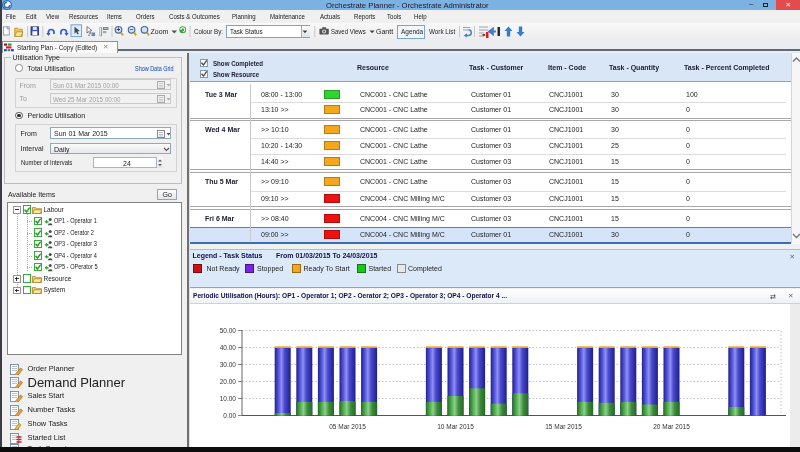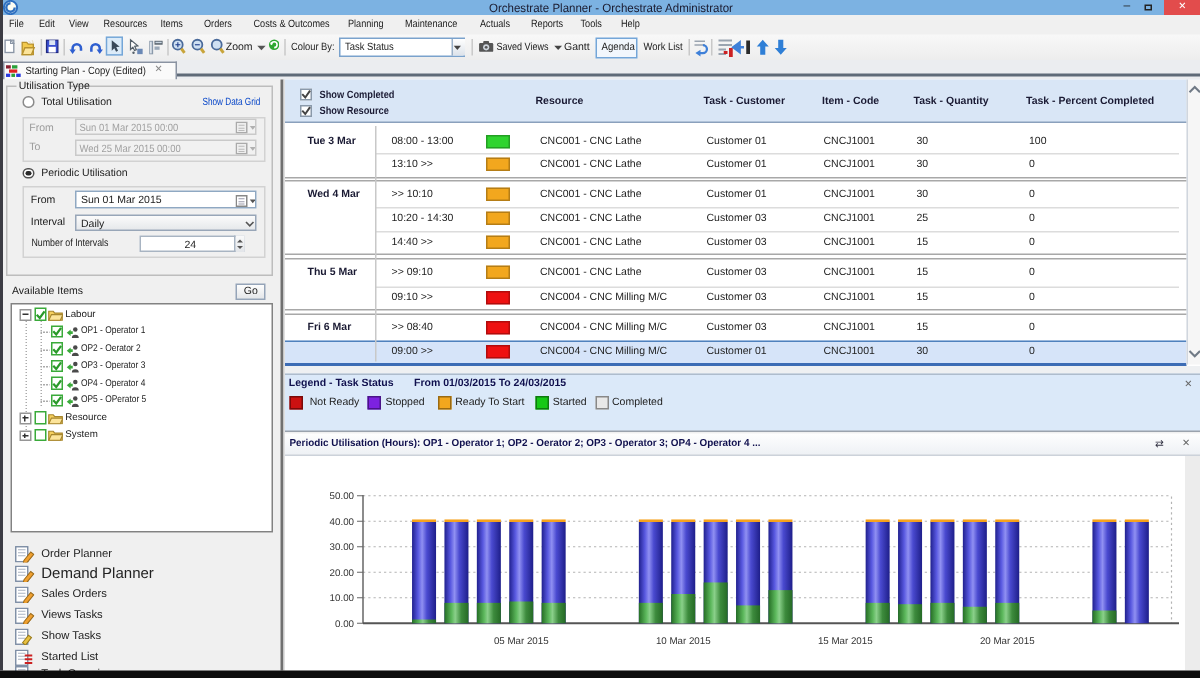--- a/index.html
+++ b/index.html
@@ -268,33 +268,33 @@
     <rect x="0.5" y="0.5" width="8" height="10" fill="#fff" stroke="#7788a0" stroke-width="0.9"></rect>
     <path d="M2 2.5 h5 M2 4.5 h5 M2 6.5 h5" stroke="#aab4c2" stroke-width="0.8"></path>
     <path d="M6 9.5 l4.5 -5.5 l2 1.6 l-4.5 5.5 l-2.6 0.8 Z" fill="#f0a030" stroke="#9a6a1a" stroke-width="0.7"></path>
   </svg>
 <div class="a" style="left:27.5px;top:363.7px;font-size:7.5px;line-height:9.5px;color:#222;white-space:nowrap;">Order Planner</div>
 <svg class="a" style="left:10px;top:377.3px" width="13" height="11" viewBox="0 0 13 11">
     <rect x="0.5" y="0.5" width="8" height="10" fill="#fff" stroke="#7788a0" stroke-width="0.9"></rect>
     <path d="M2 2.5 h5 M2 4.5 h5 M2 6.5 h5" stroke="#aab4c2" stroke-width="0.8"></path>
     <path d="M6 9.5 l4.5 -5.5 l2 1.6 l-4.5 5.5 l-2.6 0.8 Z" fill="#f0a030" stroke="#9a6a1a" stroke-width="0.7"></path>
   </svg>
-<div class="a" style="left:27.5px;top:377.5px;font-size:10px;line-height:9.5px;color:#222;white-space:nowrap;">Demand Planner</div>
+<div class="a" style="left:27.5px;top:377.5px;font-size:13px;line-height:9.5px;color:#222;white-space:nowrap;">Demand Planner</div>
 <svg class="a" style="left:10px;top:391.2px" width="13" height="11" viewBox="0 0 13 11">
     <rect x="0.5" y="0.5" width="8" height="10" fill="#fff" stroke="#7788a0" stroke-width="0.9"></rect>
     <path d="M2 2.5 h5 M2 4.5 h5 M2 6.5 h5" stroke="#aab4c2" stroke-width="0.8"></path>
     <path d="M6 9.5 l4.5 -5.5 l2 1.6 l-4.5 5.5 l-2.6 0.8 Z" fill="#f0a030" stroke="#9a6a1a" stroke-width="0.7"></path>
   </svg>
-<div class="a" style="left:27.5px;top:391.4px;font-size:7.5px;line-height:9.5px;color:#222;white-space:nowrap;">Sales Orders</div>
+<div class="a" style="left:27.5px;top:391.4px;font-size:7.5px;line-height:9.5px;color:#222;white-space:nowrap;">Sales Start</div>
 <svg class="a" style="left:10px;top:405px" width="13" height="11" viewBox="0 0 13 11">
     <rect x="0.5" y="0.5" width="8" height="10" fill="#fff" stroke="#7788a0" stroke-width="0.9"></rect>
     <path d="M2 2.5 h5 M2 4.5 h5 M2 6.5 h5" stroke="#aab4c2" stroke-width="0.8"></path>
     <path d="M6 9.5 l4.5 -5.5 l2 1.6 l-4.5 5.5 l-2.6 0.8 Z" fill="#f0a030" stroke="#9a6a1a" stroke-width="0.7"></path>
   </svg>
-<div class="a" style="left:27.5px;top:405.2px;font-size:7.5px;line-height:9.5px;color:#222;white-space:nowrap;">Views Tasks</div>
+<div class="a" style="left:27.5px;top:405.2px;font-size:7.5px;line-height:9.5px;color:#222;white-space:nowrap;">Number Tasks</div>
 <svg class="a" style="left:10px;top:419px" width="13" height="11" viewBox="0 0 13 11">
     <rect x="0.5" y="0.5" width="8" height="10" fill="#fff" stroke="#7788a0" stroke-width="0.9"></rect>
     <path d="M2 2.5 h5 M2 4.5 h5 M2 6.5 h5" stroke="#aab4c2" stroke-width="0.8"></path>
     <path d="M5 9.5 l4 -5 l2 1.6 l-4 5 Z" fill="#e8c040" stroke="#9a7a1a" stroke-width="0.7"></path>
   </svg>
 <div class="a" style="left:27.5px;top:419.2px;font-size:7.5px;line-height:9.5px;color:#222;white-space:nowrap;">Show Tasks</div>
 <svg class="a" style="left:10px;top:432.6px" width="13" height="11" viewBox="0 0 13 11">
     <rect x="0.5" y="0.5" width="8" height="10" fill="#fff" stroke="#7788a0" stroke-width="0.9"></rect>
     <path d="M2 2.5 h5 M2 4.5 h5 M2 6.5 h5" stroke="#aab4c2" stroke-width="0.8"></path>
     <path d="M6.5 4 h5 M6.5 6.5 h5 M6.5 9 h5" stroke="#cc2222" stroke-width="1.4"></path>

